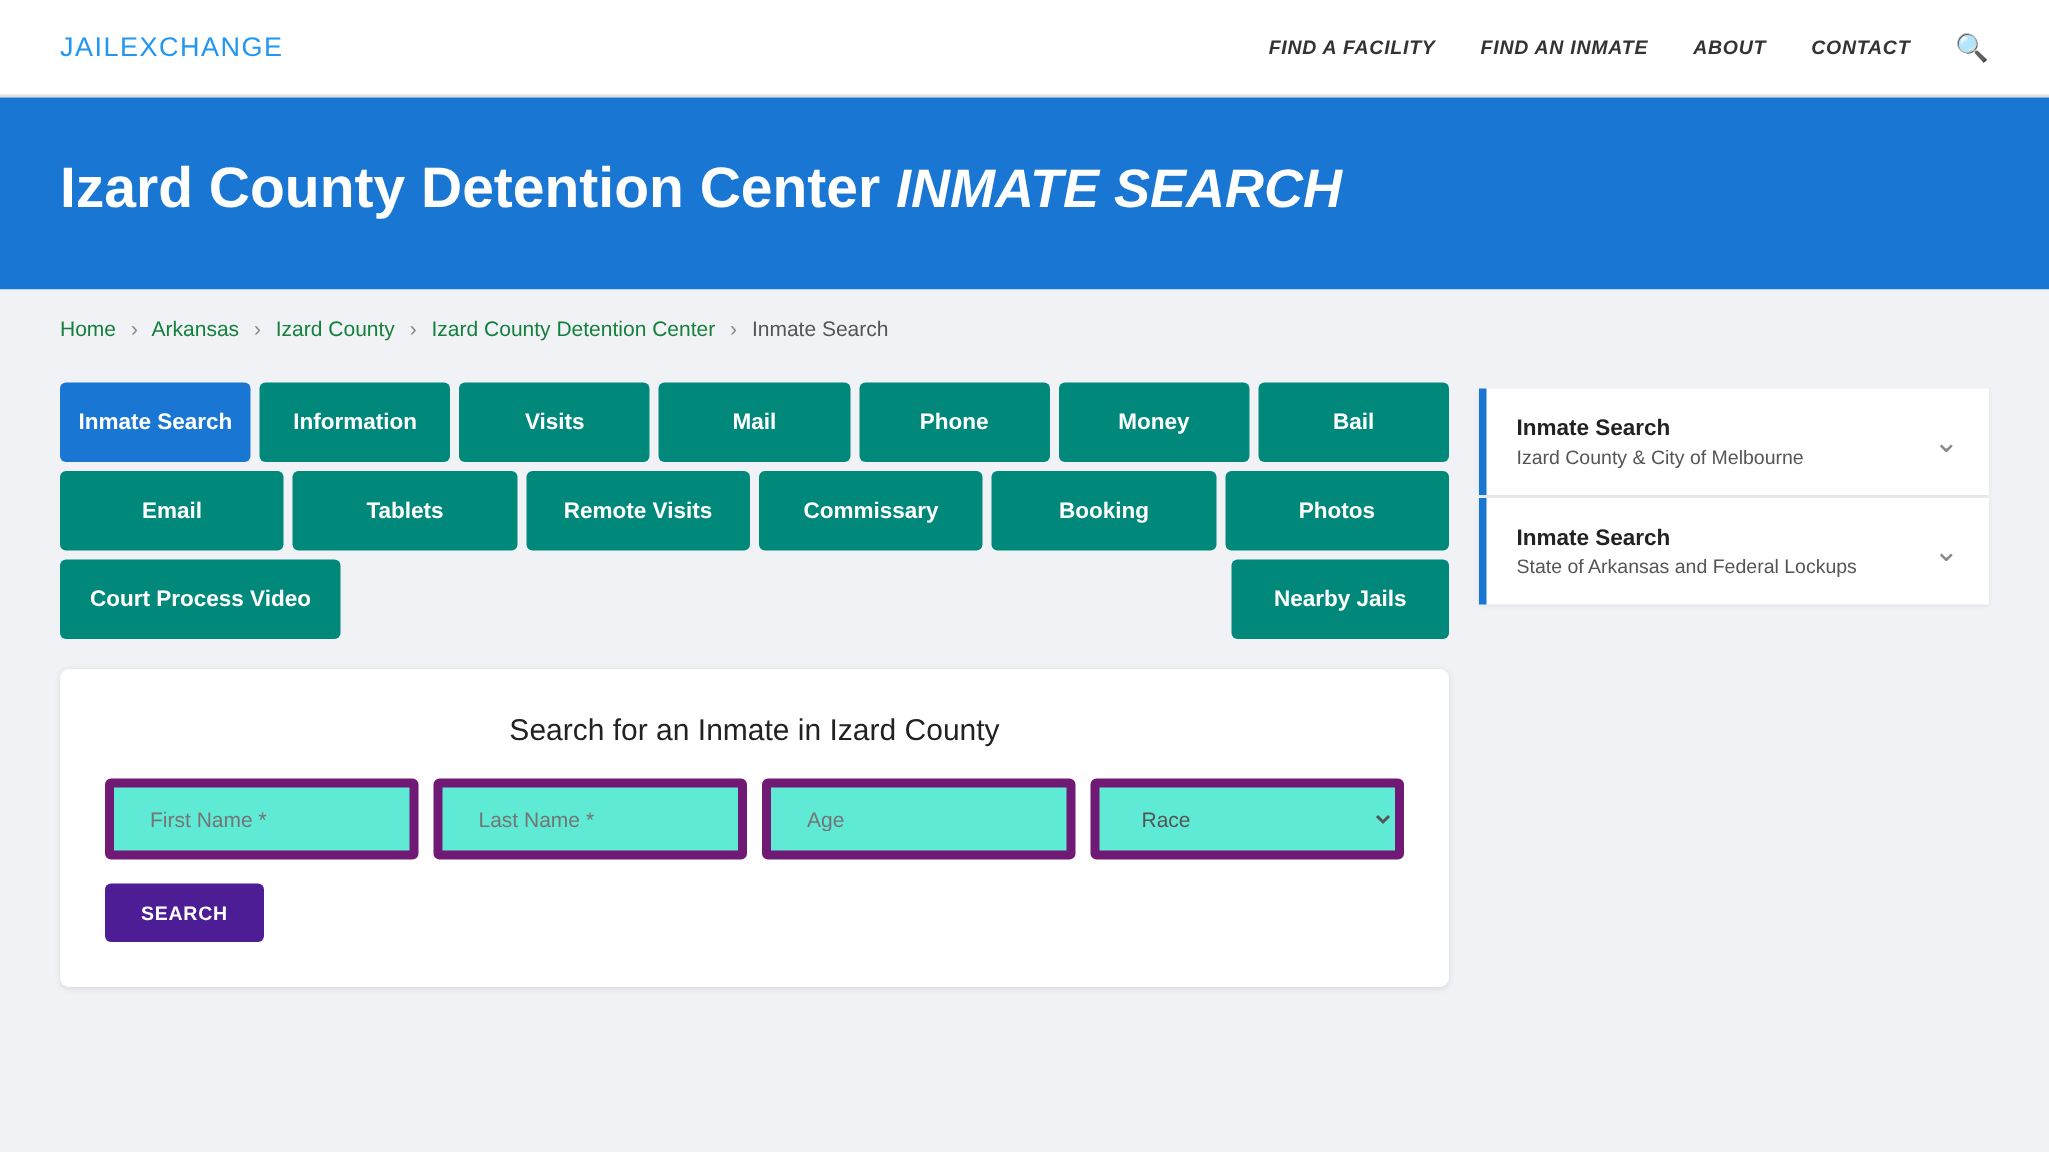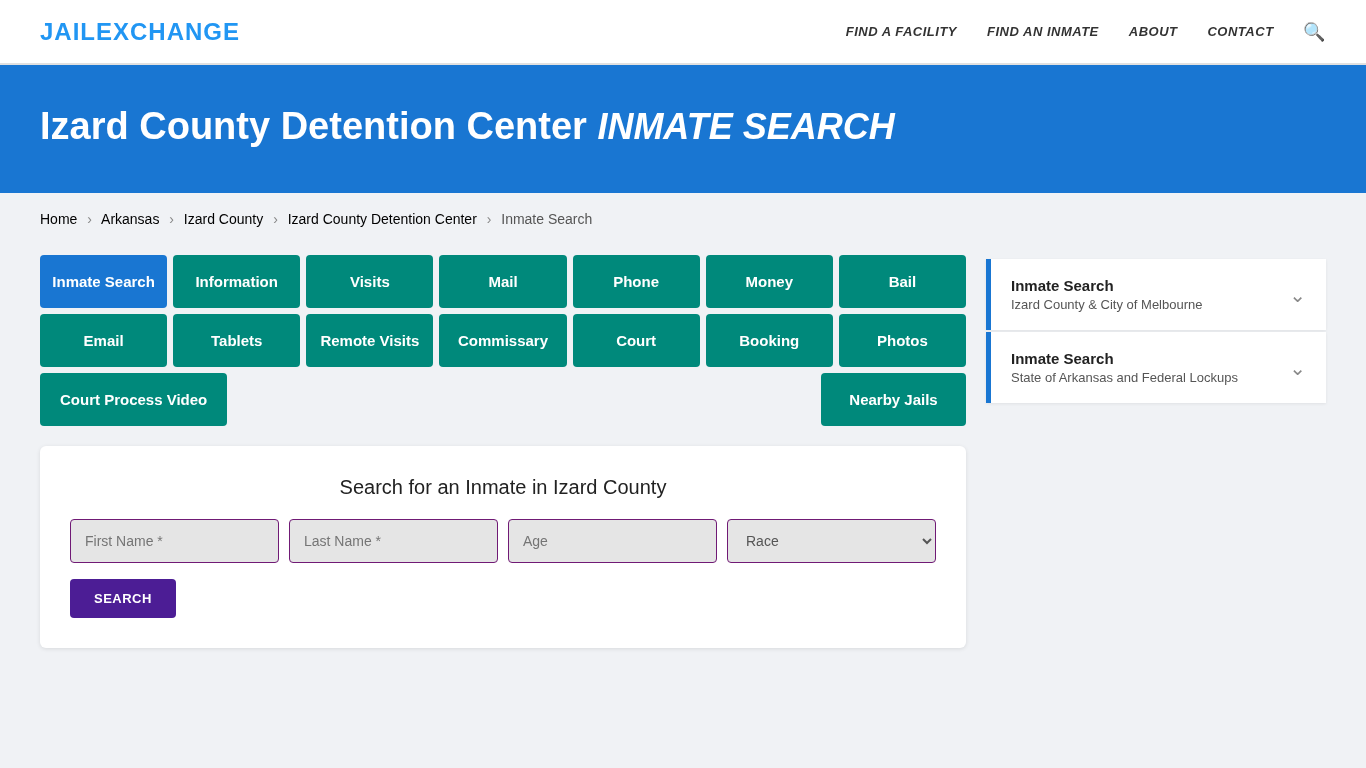--- a/index.html
+++ b/index.html
@@ -9,22 +9,22 @@
     nav {
       background: #fff;
       display: flex;
       align-items: center;
       justify-content: space-between;
       padding: 0 40px;
       height: 65px;
       border-bottom: 2px solid #e0e0e0;
     }
     .logo {
-      font-size: 24px;
-      font-weight: 700;
+      font-size: 18px;
+      font-weight: 400;
       letter-spacing: 1px;
       color: #222;
     }
     .logo span { color: #2196f3; }
     .nav-links {
       display: flex;
       align-items: center;
       gap: 30px;
     }
     .nav-link {
@@ -59,21 +59,21 @@
       font-size: 36px;
     }
 
     
     .breadcrumb {
       padding: 18px 40px;
       background: #f0f2f5;
       font-size: 14px;
       color: #1976d2;
     }
-    .breadcrumb a { color: #000000; text-decoration: none; }
+    .breadcrumb a { color: #15803d; text-decoration: none; }
     .breadcrumb span { color: #1976d2; }
     .breadcrumb .sep { color: #888; margin: 0 6px; }
     .breadcrumb .current { color: #555; }
 
     
     .main {
       padding: 10px 40px 40px 40px;
       display: flex;
       gap: 20px;
       max-width: 1366px;
@@ -137,26 +137,26 @@
     .search-fields {
       display: flex;
       gap: 10px;
       margin-bottom: 16px;
       flex-wrap: wrap;
     }
     .search-fields input,
     .search-fields select {
       flex: 1;
       min-width: 100px;
-      padding: 12px 14px;
-      border: 1px solid #701a75;
+      padding: 12px 24px;
+      border: 6px solid #701a75;
       border-radius: 4px;
       font-size: 14px;
       color: #555;
-      background: #e5e5e5;
+      background: #5eead4;
     }
     .search-btn {
       background: #4c1d95;
       color: #fff;
       border: none;
       padding: 12px 24px;
       font-size: 13px;
       font-weight: 700;
       border-radius: 4px;
       cursor: pointer;
@@ -243,21 +243,20 @@
         <button class="tab-btn">Phone</button>
         <button class="tab-btn">Money</button>
         <button class="tab-btn">Bail</button>
       </div>
 
       <div class="btn-row">
         <button class="tab-btn">Email</button>
         <button class="tab-btn">Tablets</button>
         <button class="tab-btn">Remote Visits</button>
         <button class="tab-btn">Commissary</button>
-        <button class="tab-btn">Court</button>
         <button class="tab-btn">Booking</button>
         <button class="tab-btn">Photos</button>
       </div>
 
       <div class="btn-row centered">
         <button class="tab-btn court-process">Court Process Video</button>
         <button class="tab-btn nearby-jails">Nearby Jails</button>
       </div>
     </div>
 

